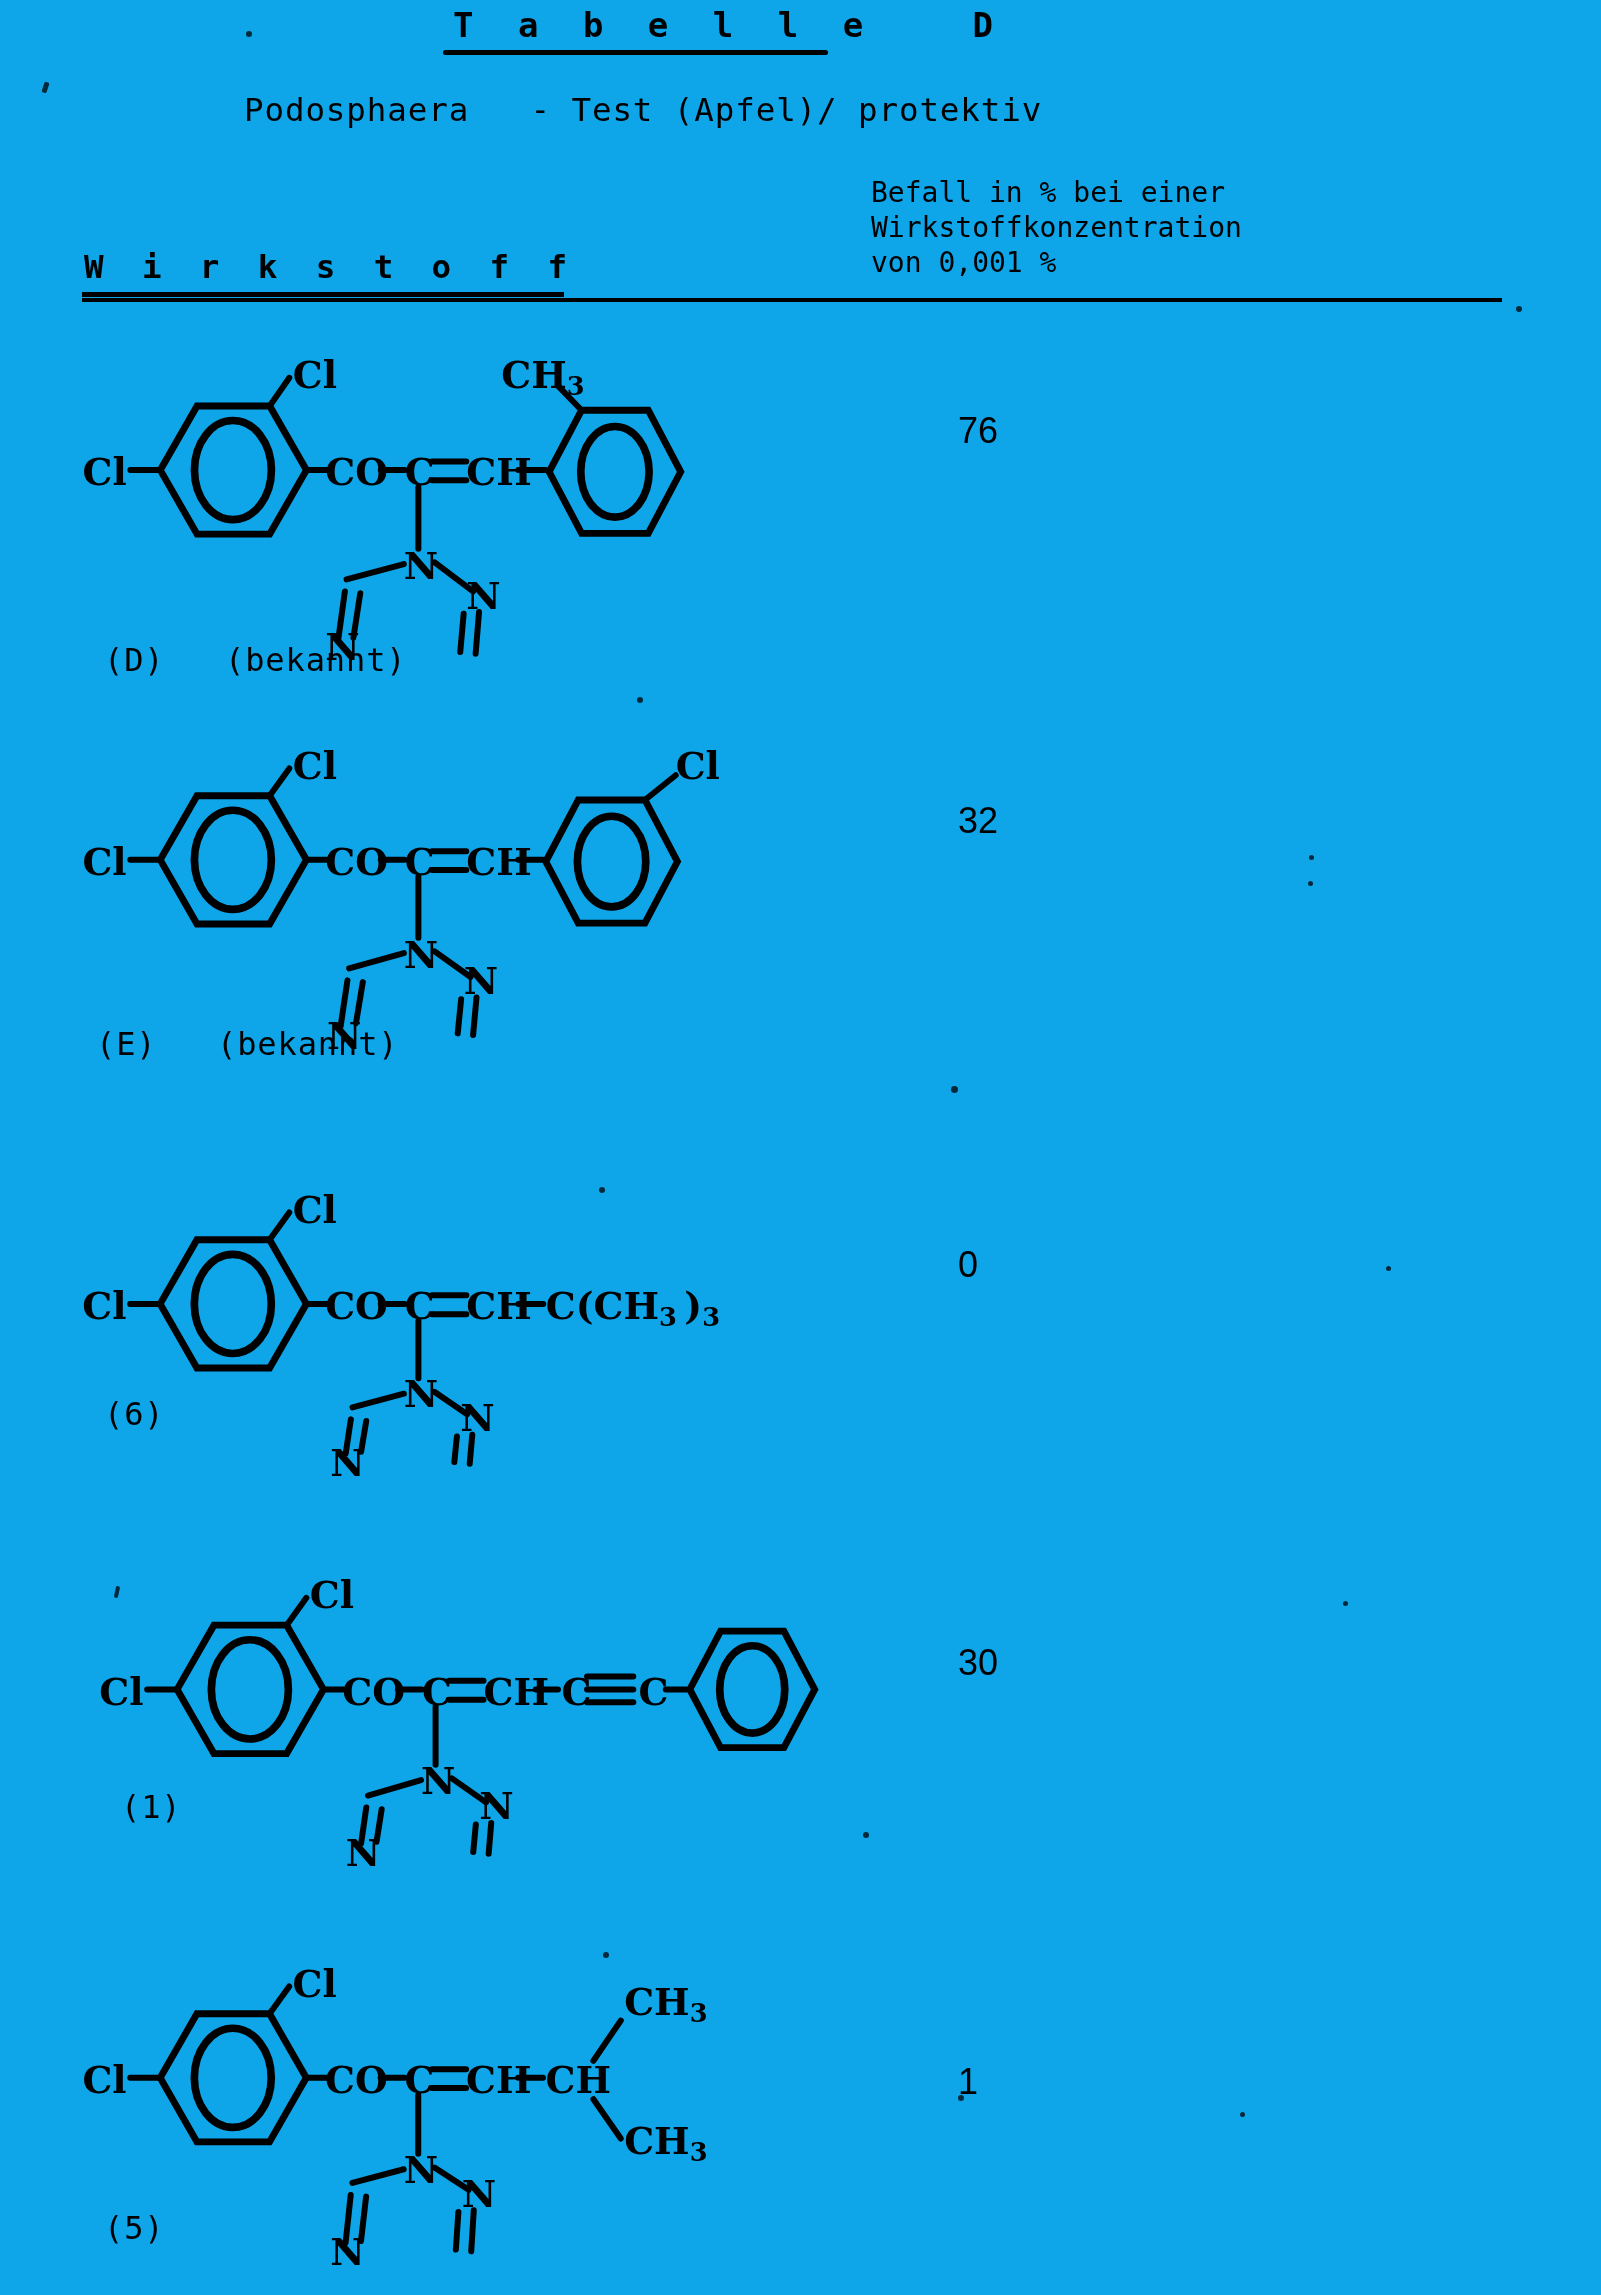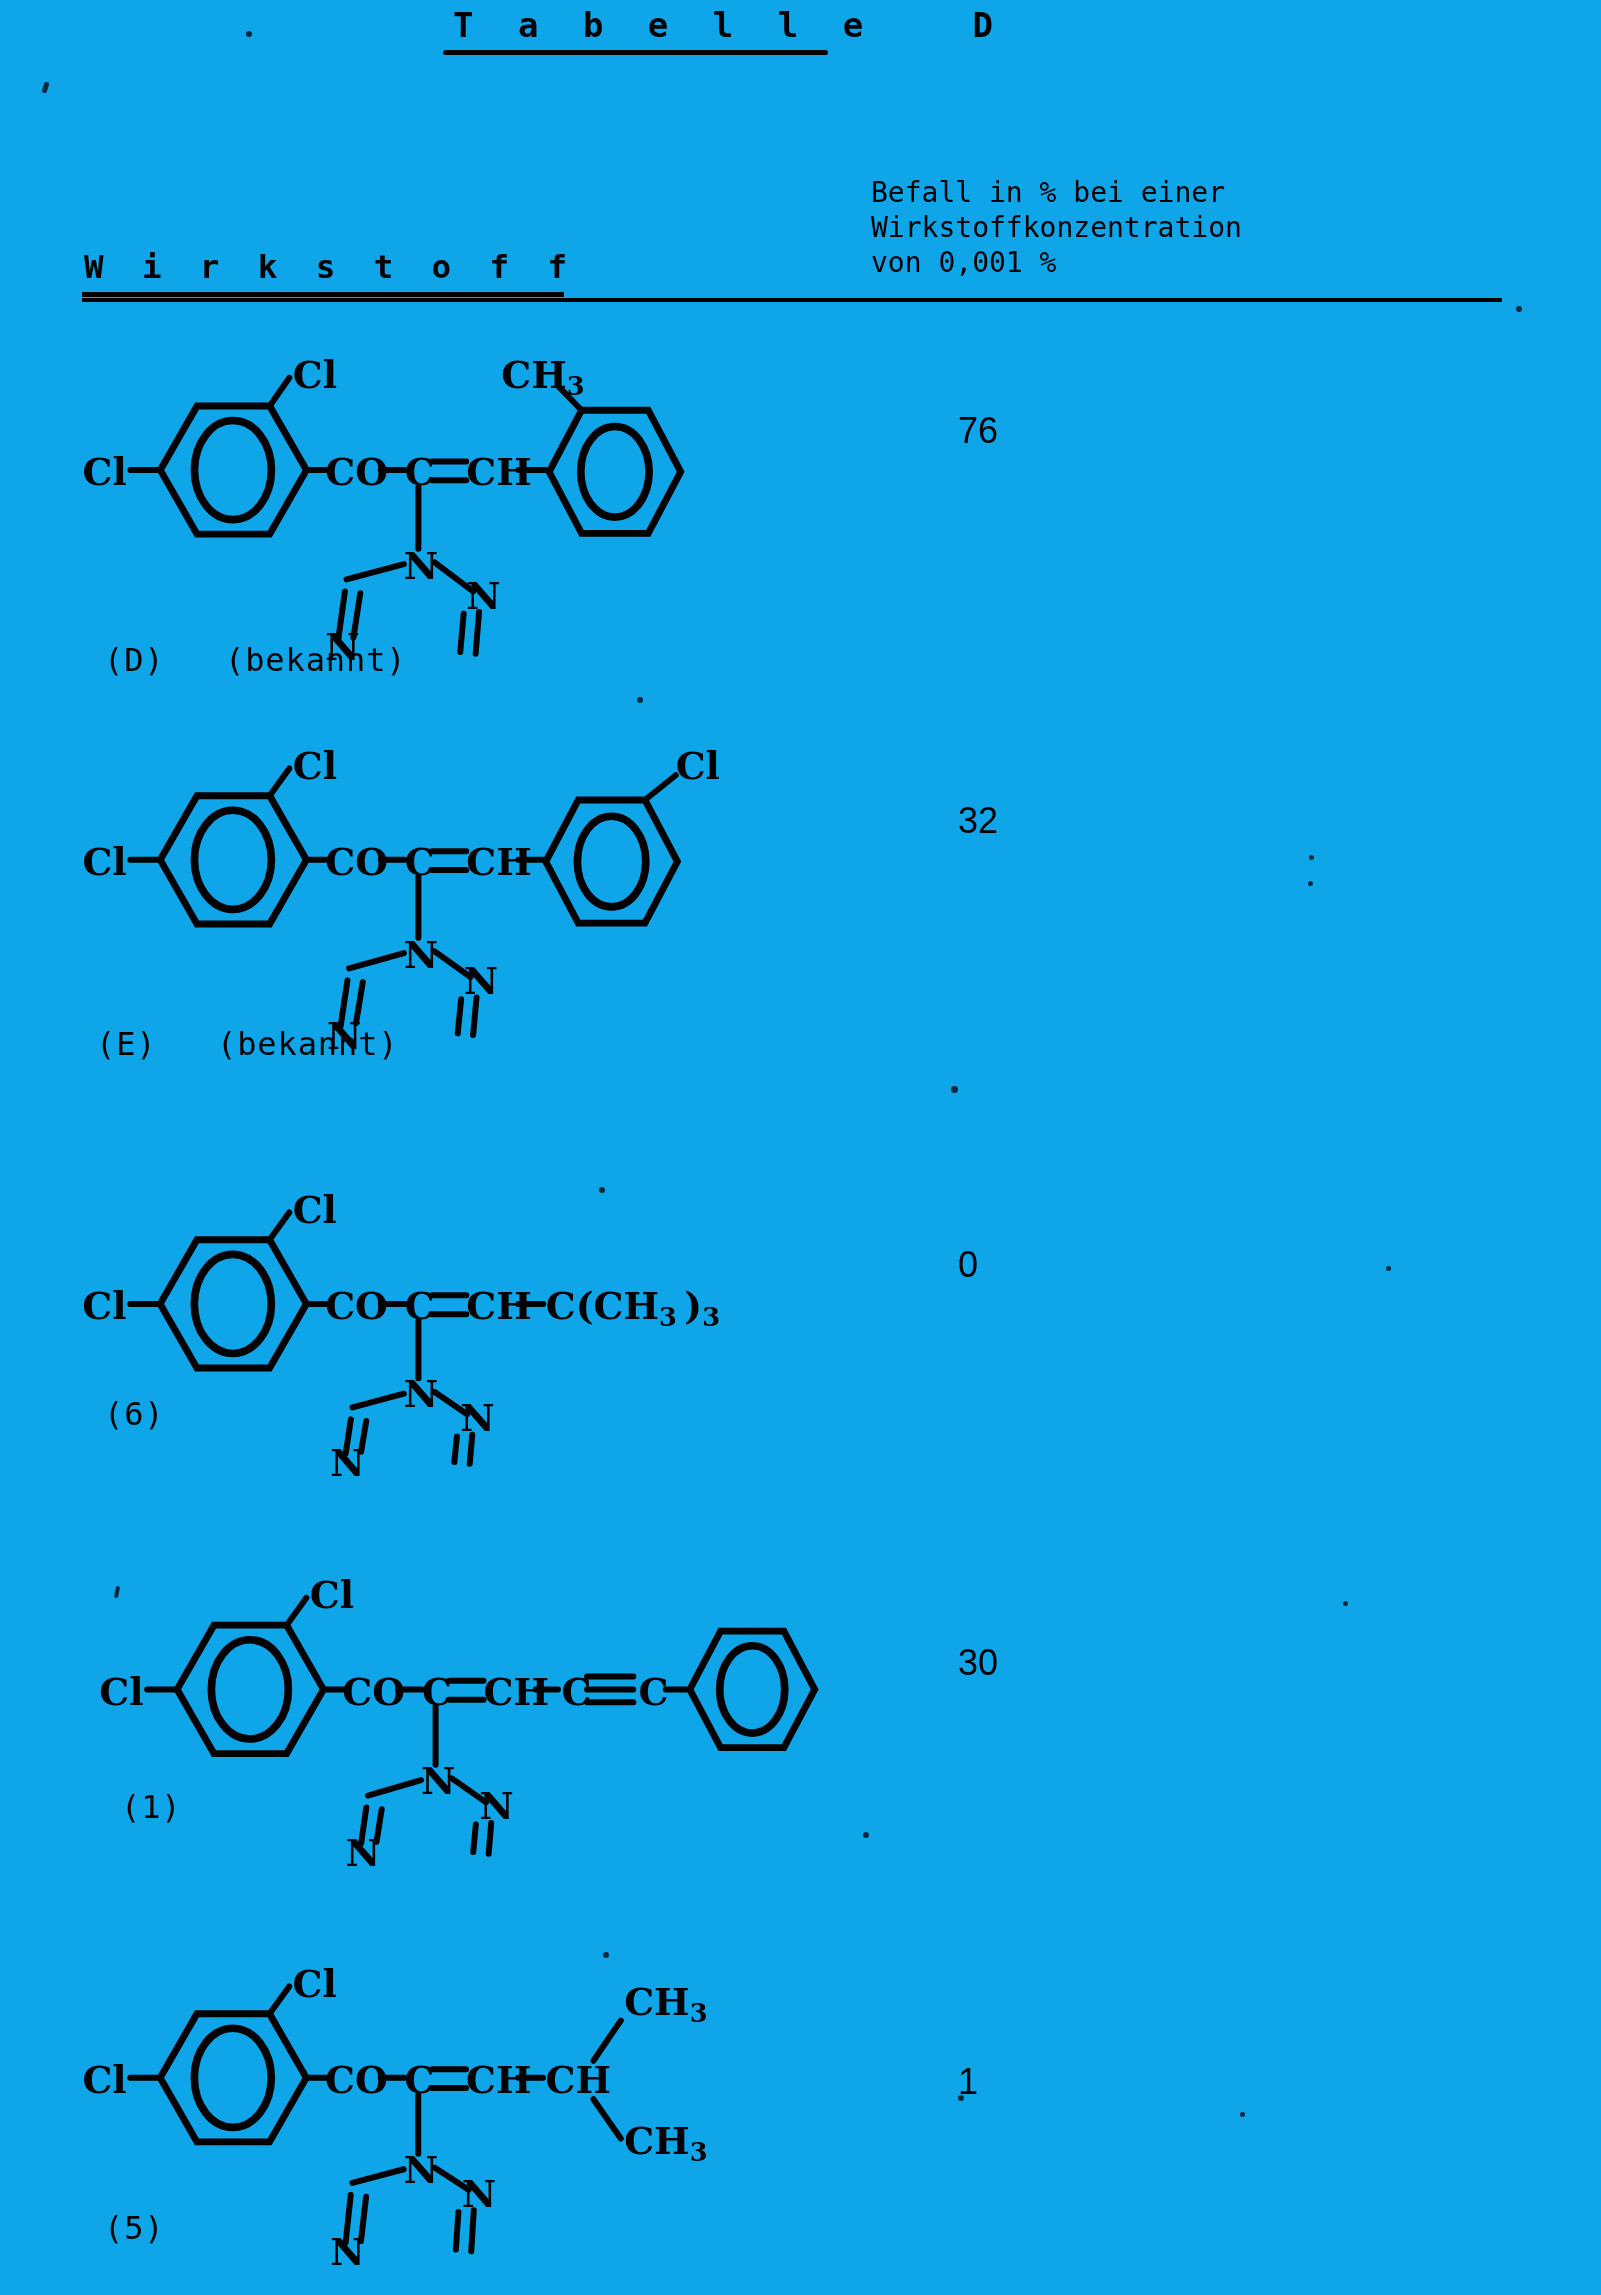--- a/index.html
+++ b/index.html
@@ -58,20 +58,21 @@
   svg text{font-family:"DejaVu Serif","Liberation Serif",serif;font-weight:700;}
 </style>
 </head>
 <body>
 
 <div class="page">
 
   <div class="title">T a b e l l e   D</div>
   <div class="title-rule"></div>
 
+  <div class="subtitle">Podosphaera   - Test (Apfel)/ protektiv</div>
 
   <div class="colhead"><span>Befall in % bei einer</span>
 <span>Wirkstoffkonzentration</span>
 <span>von 0,001 %</span></div>
 
   <div class="wirkstoff">W i r k s t o f f</div>
   <div class="wirkstoff-rule"></div>
   <div class="header-rule"></div>
 
   <div class="speck" style="left:246px;top:31px;width:6px;height:6px;"></div>

